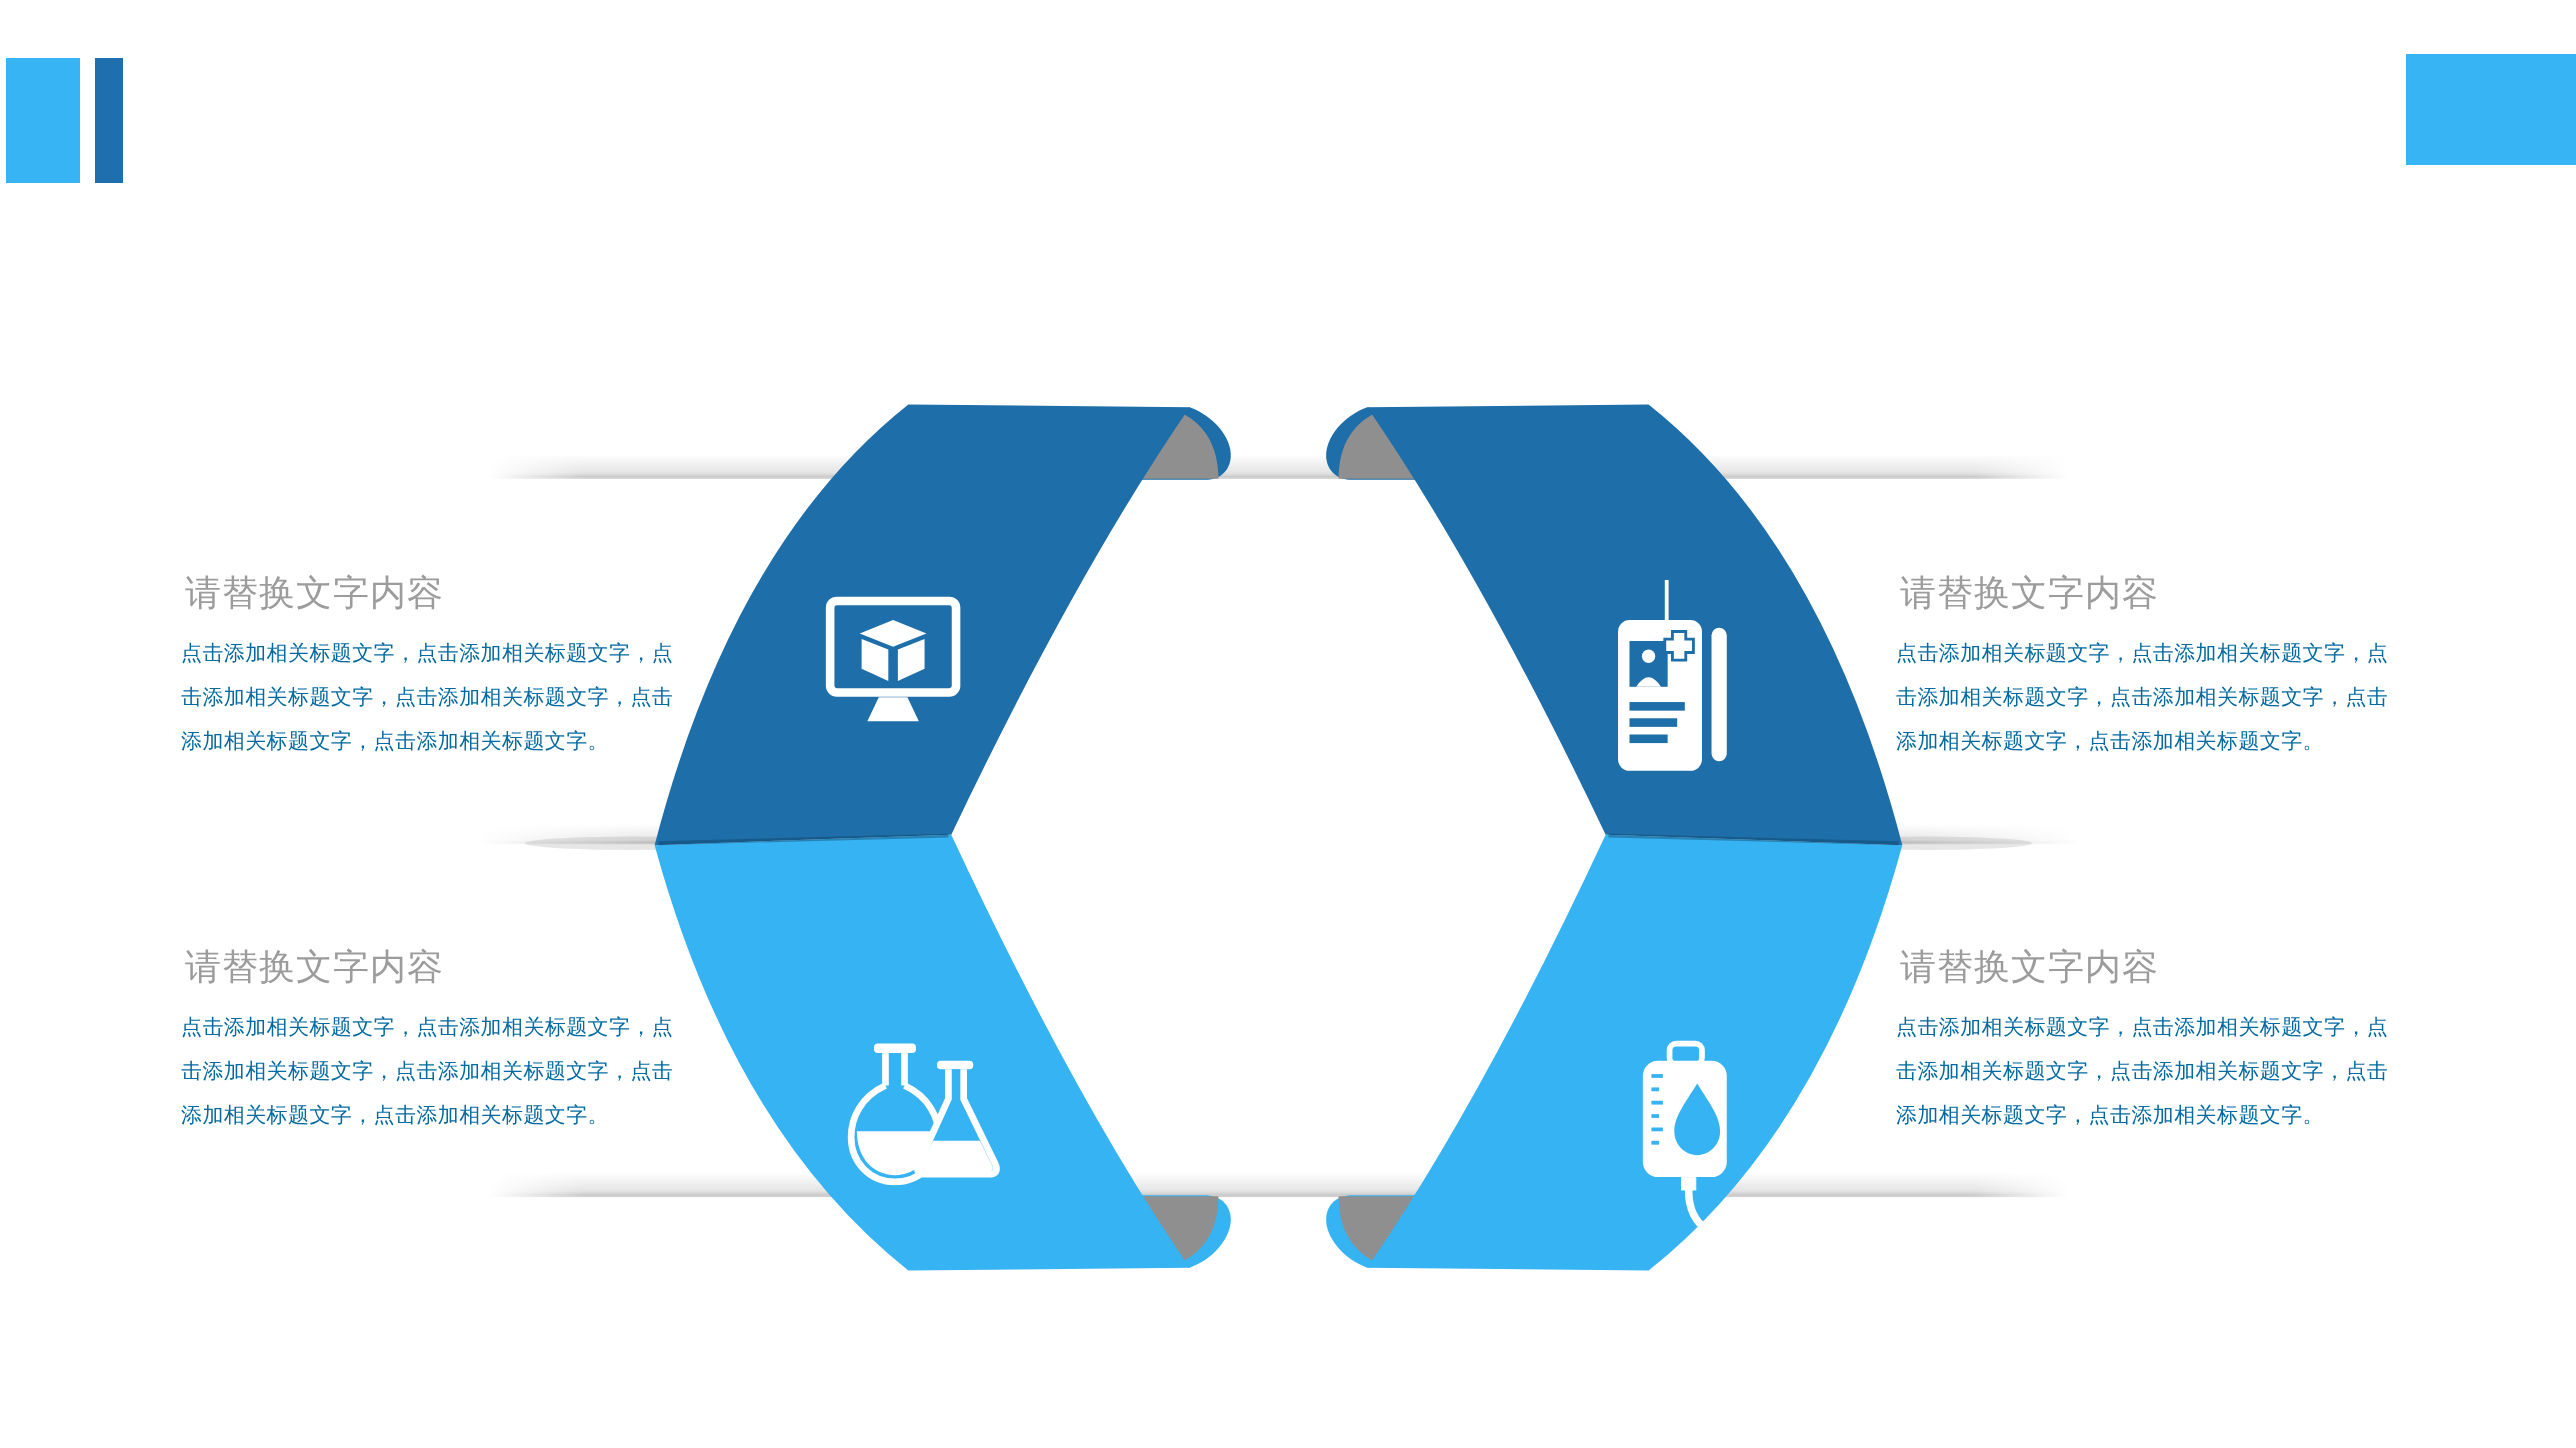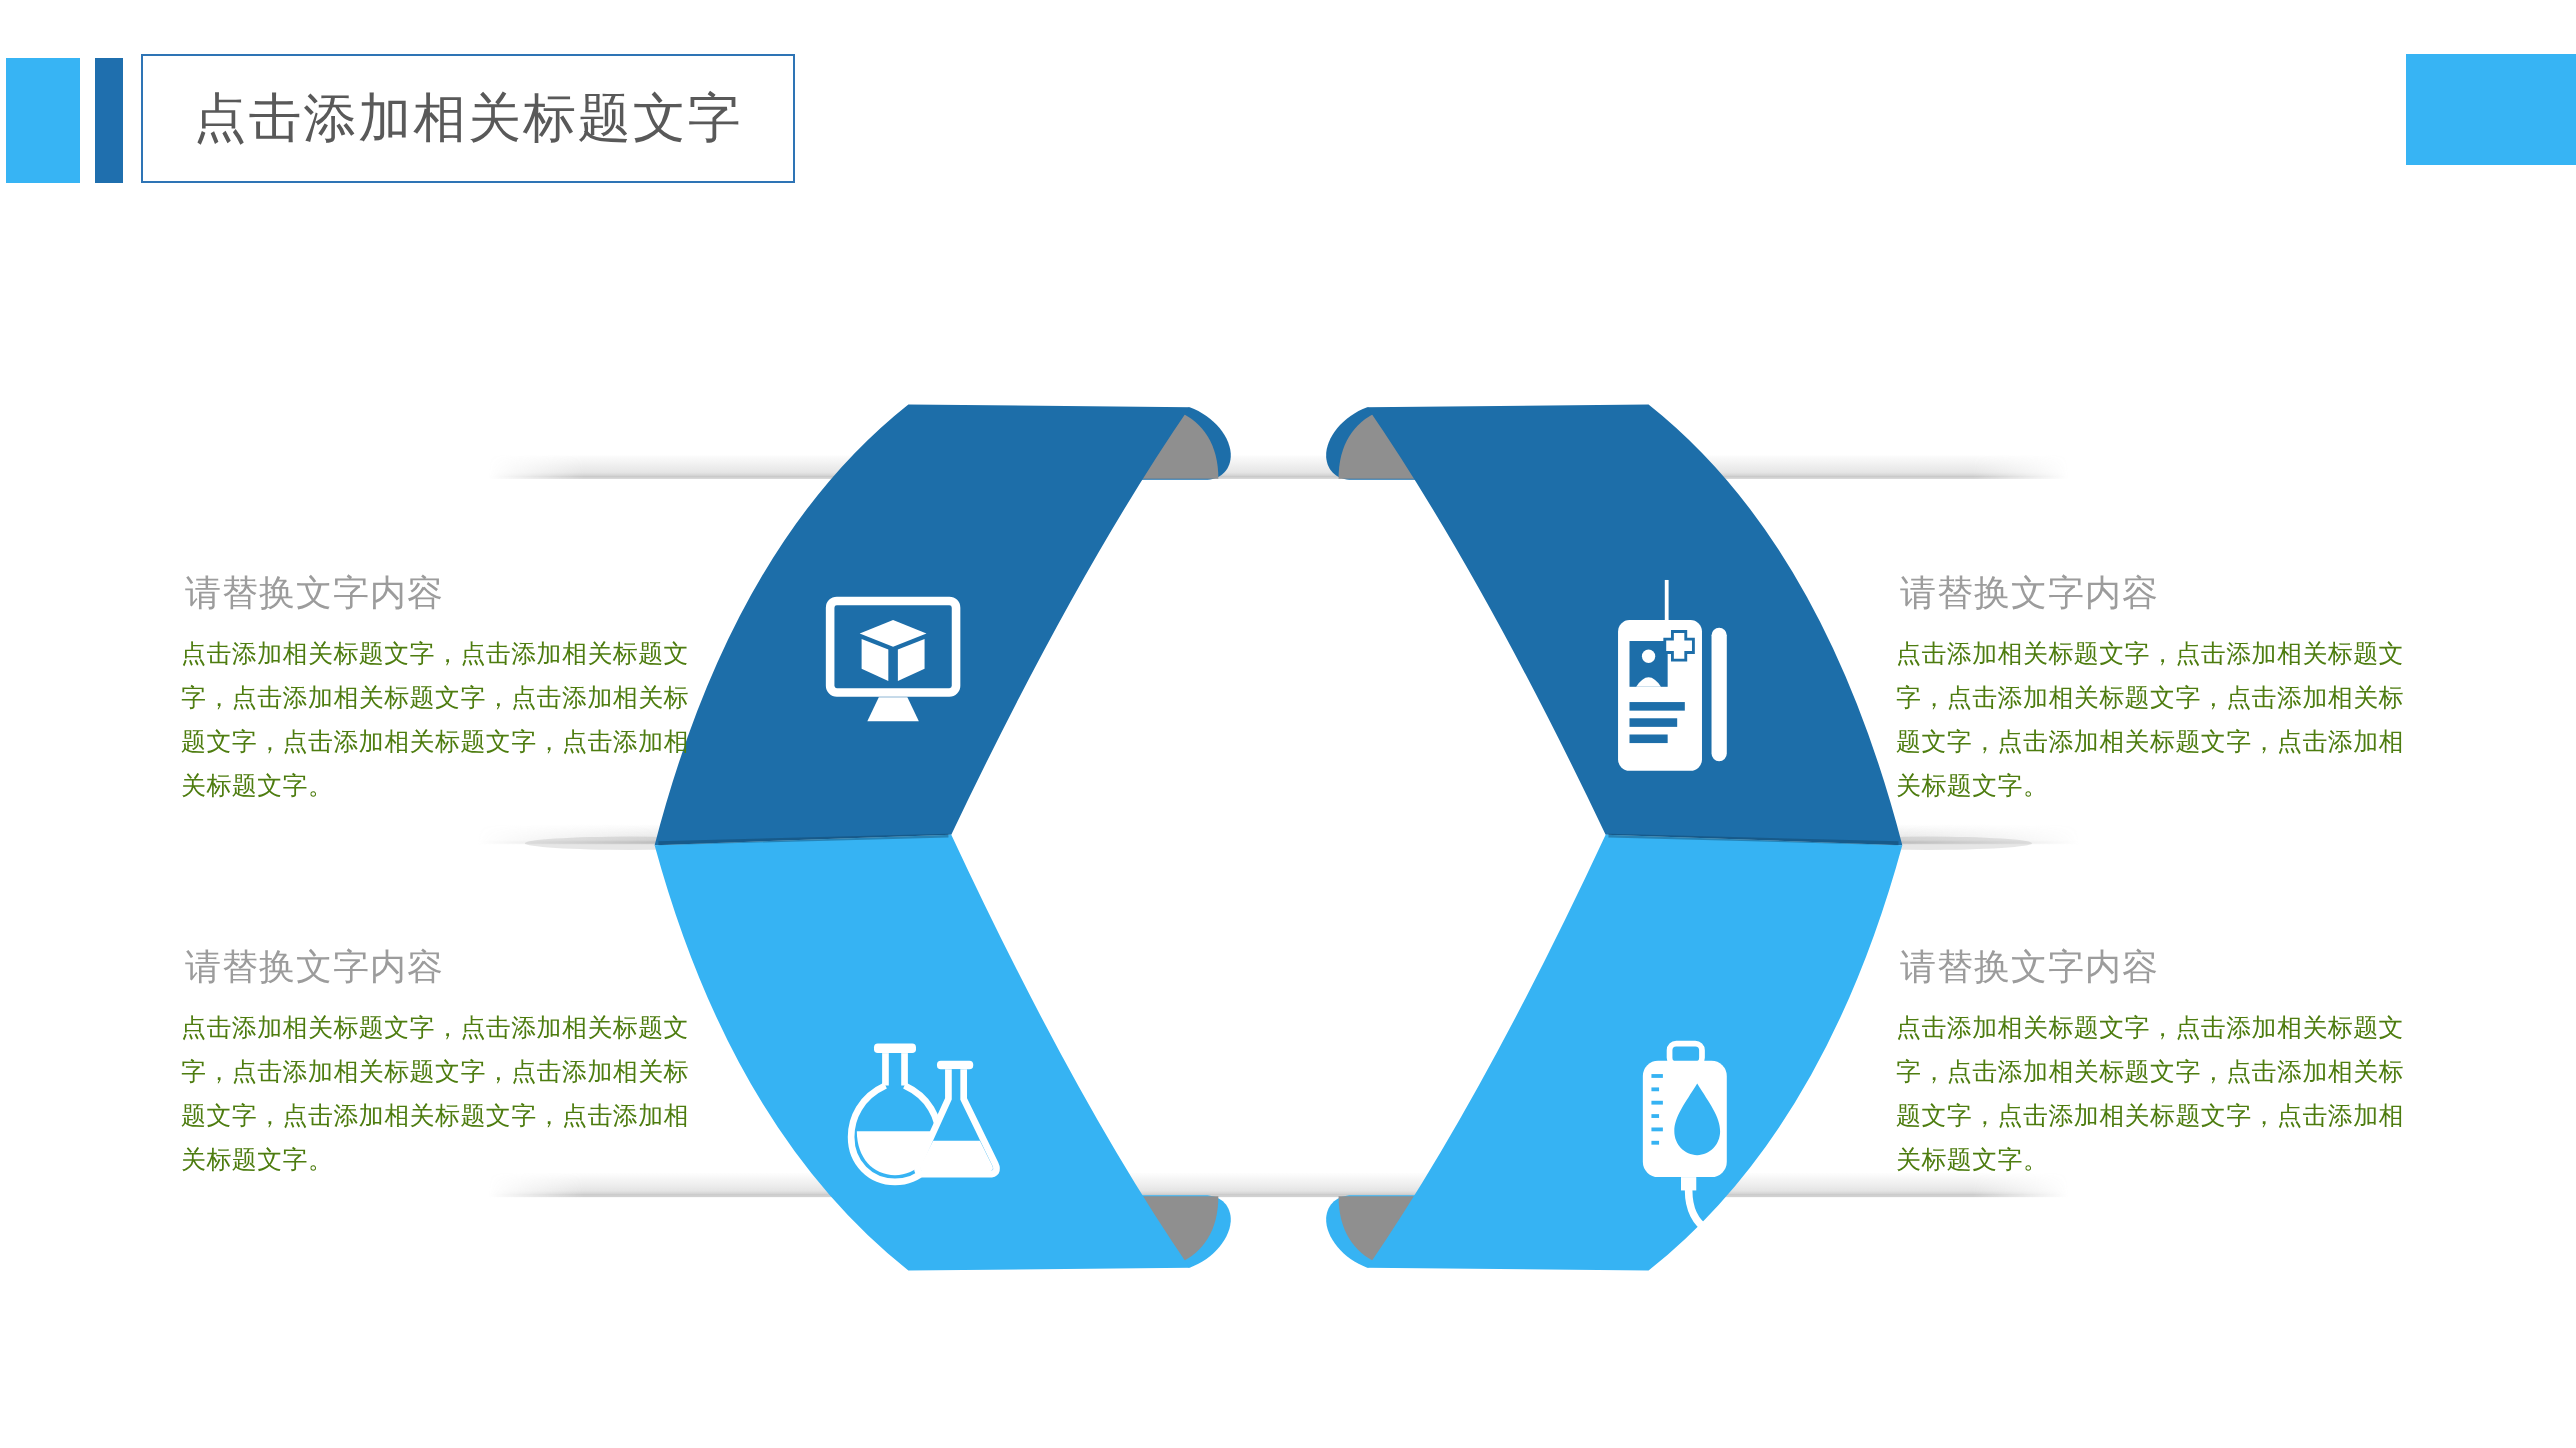--- a/index.html
+++ b/index.html
@@ -13,21 +13,21 @@
   .title-box{position:absolute;left:141px;top:54px;width:650px;height:125px;border:2.9px solid #2e74b5;
              background:#ffffff;display:flex;align-items:center;justify-content:center;}
   .title-box span{font-size:53px;color:#595959;letter-spacing:1.9px;}
 
   
   .diagram-svg{position:absolute;left:0;top:0;width:2576px;height:1448px;}
 
   
   .tblock{position:absolute;width:511px;}
   .tblock h3{margin:4px;font-size:36px;font-weight:normal;color:#9c9c9c;letter-spacing:1px;}
-  .tblock p{margin:13.4px 0 0 0;font-size:25px;line-height:44px;color:#4d7c0f;
+  .tblock p{margin:13.4px 0 0 0;font-size:21px;line-height:44px;color:#0369a1;
             word-break:break-all;letter-spacing:0.4px;}
   .tb-upper-left{left:181px;top:565px;}
   .tb-upper-right{left:1896px;top:565px;}
   .tb-lower-left{left:181px;top:939px;}
   .tb-lower-right{left:1896px;top:939px;}
 </style>
 </head>
 <body>
 
 <div class="slide">
@@ -155,23 +155,20 @@
       <rect x="1731" y="1196" width="8" height="4" fill="#36b3f3"></rect>
       <path d="M 1779 1136 C 1766 1157 1755 1171 1755 1186 C 1755 1200 1766 1211 1779 1211 C 1792 1211 1803 1200 1803 1186 C 1803 1171 1792 1157 1779 1136 Z" fill="#36b3f3"></path>
       <rect x="1762" y="1234" width="16" height="14" fill="#ffffff"></rect>
       <path d="M 1770 1248 C 1770 1288 1802 1304 1832 1290 C 1854 1280 1860 1266 1874 1268 C 1886 1270 1890 1282 1886 1291" fill="none" stroke="#ffffff" stroke-width="8" stroke-linecap="round"></path>
     </g>
   </svg>
 
   <div class="accent-square"></div>
   <div class="accent-bar"></div>
   <div class="accent-square-right"></div>
-  <div class="title-box">
-    <span>点击添加相关标题文字</span>
-  </div>
 
   <div class="tblock tb-upper-left">
     <h3>请替换文字内容</h3>
     <p>点击添加相关标题文字，点击添加相关标题文字，点击添加相关标题文字，点击添加相关标题文字，点击添加相关标题文字，点击添加相关标题文字。</p>
   </div>
   <div class="tblock tb-upper-right">
     <h3>请替换文字内容</h3>
     <p>点击添加相关标题文字，点击添加相关标题文字，点击添加相关标题文字，点击添加相关标题文字，点击添加相关标题文字，点击添加相关标题文字。</p>
   </div>
   <div class="tblock tb-lower-left">

